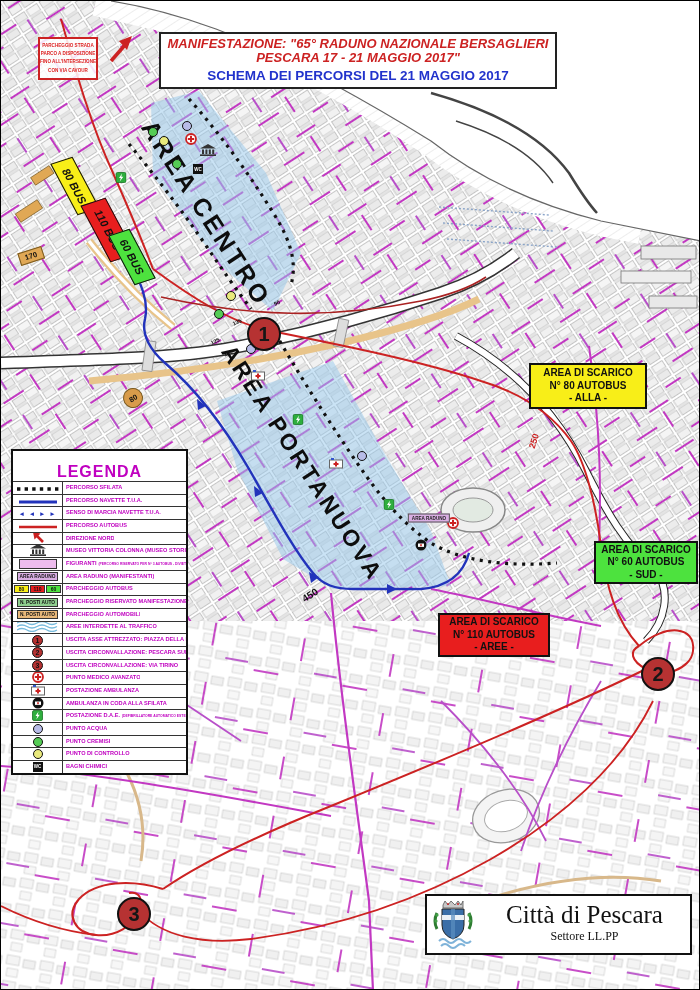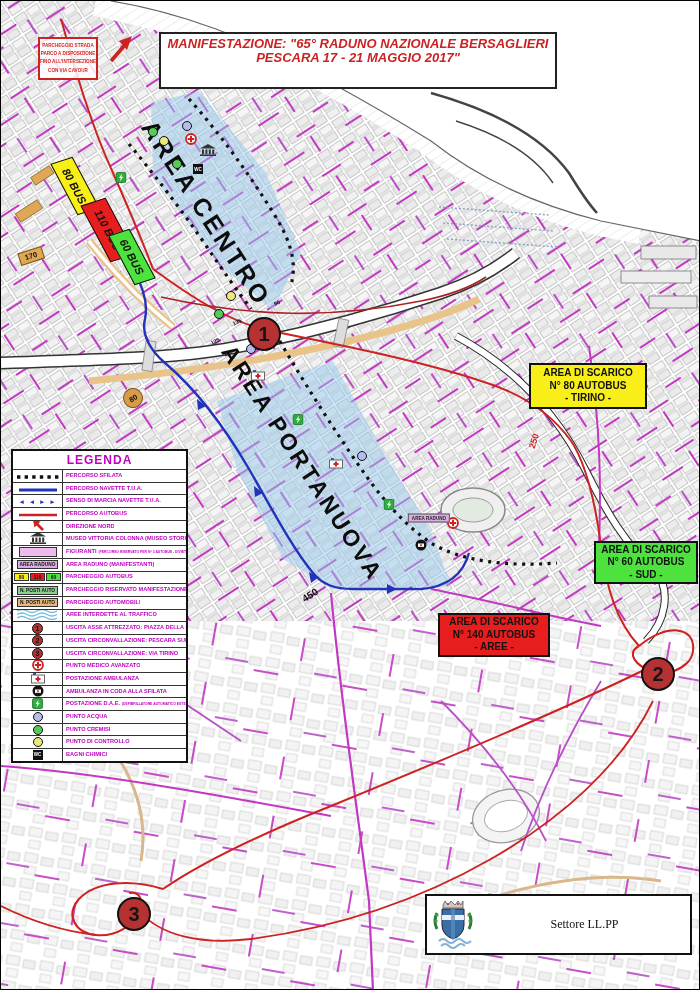--- a/index.html
+++ b/index.html
@@ -37,21 +37,21 @@
     display:flex;align-items:center;justify-content:center;font-size:7.5px;}
   .ptag.plain{font-size:10px;}
   .ptag.plain-red{font-size:9px;color:#cc2222;}
   .ptag.tiny{font-size:5.5px;}
   .raduno-tag{position:absolute;z-index:3;background:#d9aee3;border:1px solid #555;color:#222;
     font-size:4.6px;font-weight:bold;padding:1px 3px;transform:translate(-50%,-50%);white-space:nowrap;}
   
   .legend{position:absolute;left:10px;top:448px;width:177px;z-index:6;background:#fff;
     border:2px solid #111;box-sizing:border-box;}
   .legend-title{height:18px;display:flex;align-items:center;justify-content:center;color:#c000c0;
-    font-weight:bold;font-size:12px;letter-spacing:1px;}
+    font-weight:bold;font-size:16px;letter-spacing:1px;margin-top:12px;}
   .legend-row{display:flex;border-top:1px solid #333;height:11.7px;align-items:center;}
   .legend-sym{width:50px;flex:0 0 50px;display:flex;align-items:center;justify-content:center;
     border-right:1px solid #333;height:100%;box-sizing:border-box;overflow:hidden;}
   .legend-label{padding-left:3px;color:#c000c0;font-weight:bold;font-size:5.6px;line-height:1.05;
     white-space:nowrap;overflow:hidden;}
   .legend-sub{font-size:3.4px;color:#c000c0;font-weight:bold;}
   .sym-arrows{color:#2233bb;font-size:6.5px;font-weight:bold;letter-spacing:1px;}
   .sym-swatch{width:36px;height:8px;background:#eebcee;border:1px solid #333;}
   .sym-tag{border:1px solid #333;font-size:4.8px;font-weight:bold;color:#111;padding:1px 2px;white-space:nowrap;}
   .sym-busnums{display:flex;gap:1px;}
@@ -196,45 +196,46 @@
 
     <g>
       <line x1="110" y1="60" x2="124" y2="44" stroke="#cc2222" stroke-width="3.5"></line>
       <polygon points="131,35 118,40 126,49" fill="#cc2222"></polygon>
     </g>
   </svg>
 
   <div class="title-box">
     <div class="title-red">MANIFESTAZIONE: "65° RADUNO NAZIONALE BERSAGLIERI</div>
     <div class="title-red">PESCARA 17 - 21 MAGGIO 2017"</div>
+    <div class="title-blue">SCHEMA DEI PERCORSI DEL 21 MAGGIO 2017</div>
   </div>
 
   <div class="note-box" id="note-box">
       <div>PARCHEGGIO STRADA</div>
       <div>PARCO A DISPOSIZIONE</div>
       <div>FINO ALL'INTERSEZIONE</div>
       <div>CON VIA CAVOUR</div>
     </div>
 
   <div id="overlay-layer">
       <div class="area-label" style="left: 205px; top: 212px; font-size: 25px;">AREA CENTRO</div>
       <div class="area-label" style="left: 301px; top: 462px; font-size: 23px;">AREA PORTANUOVA</div>
       <div class="scarico" style="left: 528px; top: 362px; width: 118px; height: 46px; background: rgb(248, 238, 24);">
         <div>AREA DI SCARICO</div>
         <div>N° 80 AUTOBUS</div>
-        <div>- TIRINO -</div>
+        <div>- ALLA -</div>
       </div>
       <div class="scarico" style="left: 593px; top: 540px; width: 104px; height: 43px; background: rgb(77, 226, 62);">
         <div>AREA DI SCARICO</div>
         <div>N° 60 AUTOBUS</div>
         <div>- SUD -</div>
       </div>
       <div class="scarico" style="left: 437px; top: 612px; width: 112px; height: 44px; background: rgb(232, 30, 30);">
         <div>AREA DI SCARICO</div>
-        <div>N° 140 AUTOBUS</div>
+        <div>N° 110 AUTOBUS</div>
         <div>- AREE -</div>
       </div>
       <div class="bus-park" style="left: 74px; top: 185px; width: 58px; height: 23px; background: rgb(248, 238, 24);">80 BUS</div>
       <div class="bus-park" style="left: 107px; top: 229px; width: 64px; height: 26px; background: rgb(232, 30, 30);">110 BUS</div>
       <div class="bus-park" style="left: 131px; top: 256px; width: 56px; height: 22px; background: rgb(77, 226, 62);">60 BUS</div>
       <div class="exit-marker" style="left: 263px; top: 333px;">1</div>
       <div class="exit-marker" style="left: 657px; top: 673px;">2</div>
       <div class="exit-marker" style="left: 133px; top: 913px;">3</div>
       <div class="ptag tan-tag" style="left: 30px; top: 255px; transform: translate(-50%, -50%) rotate(-18deg);">170</div>
       <div class="ptag tan-circle" style="left: 132px; top: 397px; transform: translate(-50%, -50%) rotate(-30deg);">80</div>
@@ -536,16 +537,17 @@
         <circle cx="17" cy="5" r="1" fill="#c62828"></circle>
           <circle cx="27" cy="5" r="1" fill="#c62828"></circle>
         <path d="M11,10 L33,10 L33,26 Q33,36 22,40 Q11,36 11,26 Z" fill="#3a6ea8" stroke="#222" stroke-width="1"></path>
         <rect x="11" y="16" width="22" height="5" fill="#ffffff" opacity="0.9"></rect>
         <rect x="20" y="10" width="4" height="30" fill="#5b8fc0" opacity="0.7"></rect>
         <path d="M8,42 q4,-4 8,0 t8,0 t8,0 t8,0" fill="none" stroke="#7fb3d9" stroke-width="2"></path>
         <path d="M10,47 q4,-4 8,0 t8,0 t8,0" fill="none" stroke="#7fb3d9" stroke-width="2"></path>
       </svg>
     </div>
     <div class="footer-text">
+      <div class="f1">Città di Pescara</div>
       <div class="f2">Settore  LL.PP</div>
     </div>
   </div>
 </div>
 
 </body></html>

